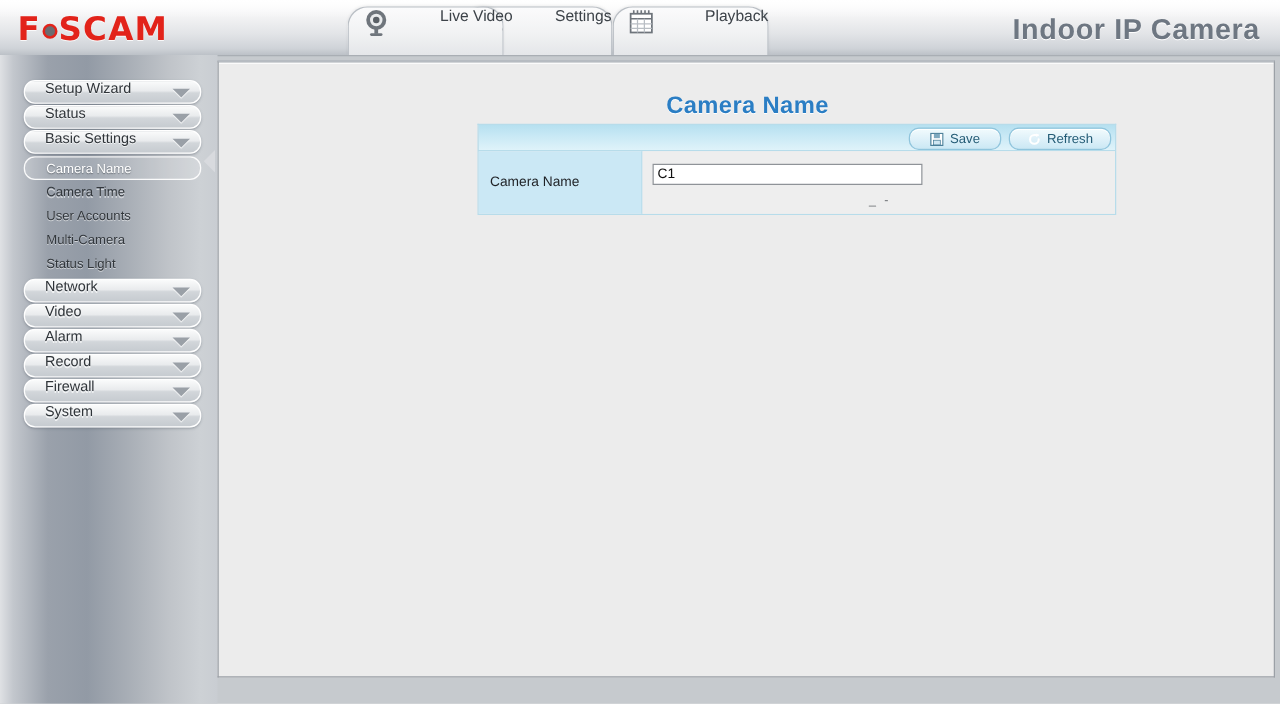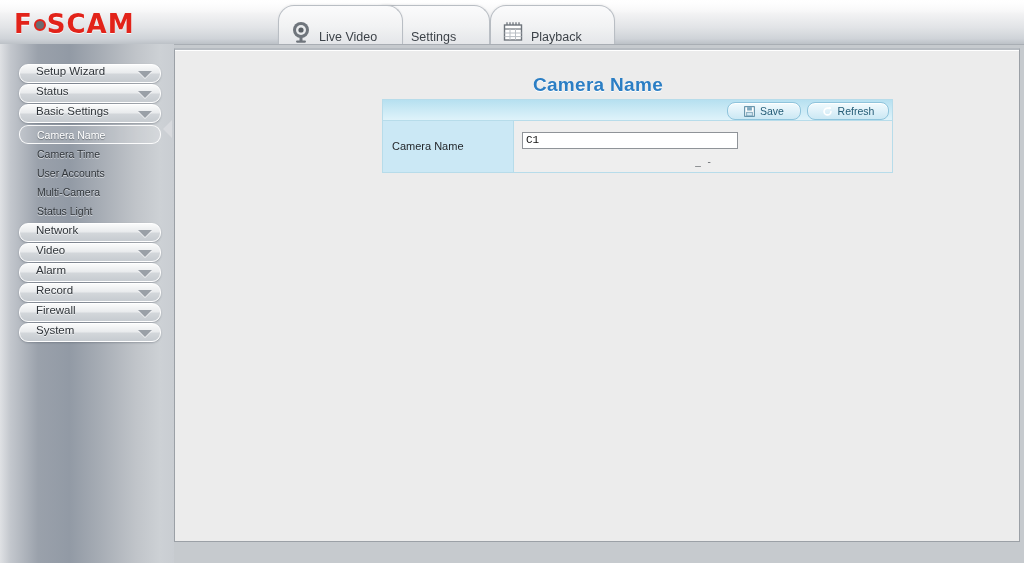--- a/index.html
+++ b/index.html
@@ -42,27 +42,28 @@
     position: absolute; right: 16px; top: 10px;
     font-size: 23px; font-weight: bold; color: #6e7782;
     letter-spacing: .5px;
     text-shadow: 0 1px 0 #ffffff;
   }
 
   
   .tabs { position: absolute; left: 278px; top: 5px; height: 39px; }
   .tab {
     position: absolute; top: 0; height: 39px;
-    display: flex; align-items: flex-end;
+    display: flex; align-items: flex-start;
     padding: 0 12px 0 10px;
     box-sizing: border-box;
     background: linear-gradient(to bottom, #fbfbfc 0%, #f1f2f3 55%, #e4e6e9 100%);
     border-top-left-radius: 16px; border-top-right-radius: 16px;
     border: 1px solid #b9bec4; border-bottom: none;
     box-shadow: 0 -1px 2px rgba(0,0,0,.05);
+    gap: 33px;
   }
   .tab.t1 { left: 0px;   width: 125px; transform: skewX(0deg); z-index: 3; }
   .tab.t2 { left: 92px; width: 120px; z-index: 2; }
   .tab.t3 { left: 212px; width: 125px; z-index: 1; }
   .tab-label { font-size: 12.5px; color: #3d4349; margin-left: 6px; white-space: nowrap; }
   .tab-icon { width: 24px; height: 24px; flex: 0 0 24px; }
 
   
   .sidebar {
     position: absolute; left: 0; top: 44px; width: 174px; height: 519px;
@@ -170,21 +171,21 @@
   .cell-label span { font-size: 11px; color: #1f2226; margin-left: 9px; }
   .cell-field {
     flex: 1; padding: 8px 6px 4px 8px; box-sizing: border-box;
     background: #eeeeee;
     position: relative;
   }
   .name-input {
     width: 216px; height: 17px;
     border: 1px solid #8f9398;
     background: #ffffff;
-    font-family: Liberation Mono, monospace;
+    font-family: Liberation Sans, sans-serif;
     font-size: 11px; color: #111111;
     padding: 0 3px; box-sizing: border-box;
     outline: none;
   }
   .hint {
     margin-top: 6px;
     font-size: 10.5px; color: #1e2124; white-space: nowrap;
   }
   .artifact {
     margin: 7px 0 2px 0; height: 10px;
@@ -240,20 +241,21 @@
             <line x1="9" y1="2.2" x2="9" y2="5"></line>
           <line x1="12" y1="2.2" x2="12" y2="5"></line>
             <line x1="15" y1="2.2" x2="15" y2="5"></line>
           <line x1="18" y1="2.2" x2="18" y2="5"></line>
         </g>
       </svg>
       <span class="tab-label">Playback</span>
     </div>
   </div>
 
+  <div class="brand">Indoor IP Camera</div>
 </div>
 
 <div class="sidebar">
   <div class="menu">
 
     <div class="menu-group">
       <span>Setup Wizard</span>
       <i class="chev"></i>
     </div>
 

